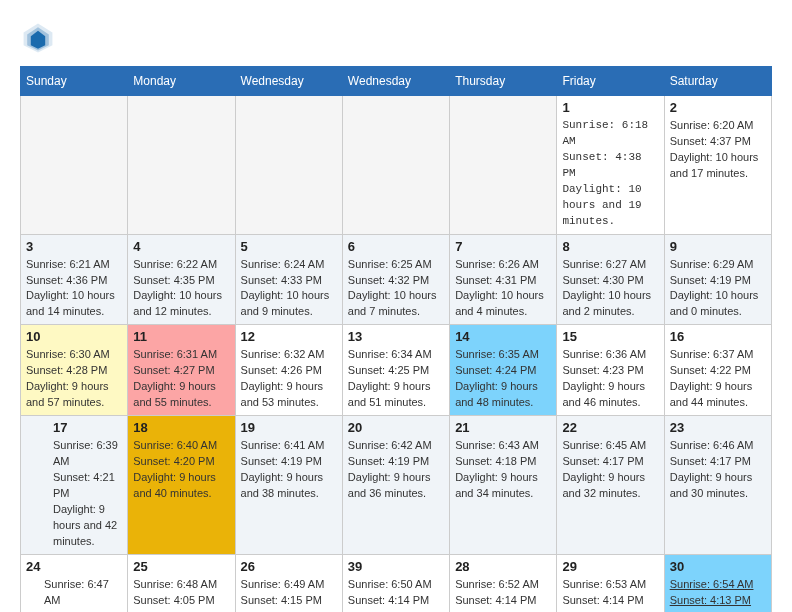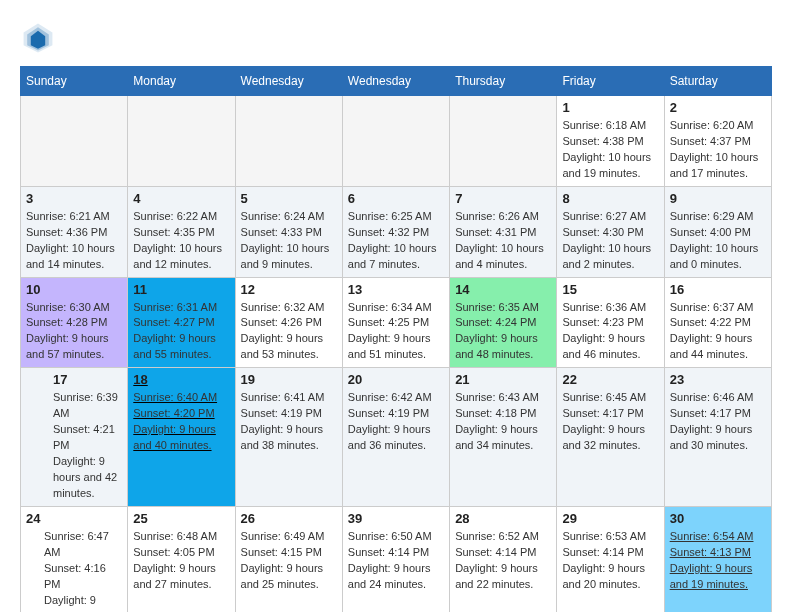--- a/index.html
+++ b/index.html
@@ -120,21 +120,21 @@
   </thead>
   <tbody id="calendar-body">
   <tr>
         <td class="empty"></td>
         <td class="empty"></td>
         <td class="empty"></td>
         <td class="empty"></td>
         <td class="empty"></td>
         <td style="background: rgb(255, 255, 255);">
           <div class="day-num">1</div>
-          <div class="day-info" style="white-space: pre-line;">Sunrise: 6:18 AM
+          <div class="day-info" style="white-space: pre-line; font-family: Liberation Mono, monospace;">Sunrise: 6:18 AM
 Sunset: 4:38 PM
 Daylight: 10 hours and 19 minutes.</div>
         </td>
         <td style="background: rgb(255, 255, 255);">
           <div class="day-num">2</div>
           <div class="day-info" style="white-space: pre-line;">Sunrise: 6:20 AM
 Sunset: 4:37 PM
 Daylight: 10 hours and 17 minutes.</div>
         </td>
       </tr>
@@ -171,50 +171,50 @@
         </td>
         <td style="background: rgb(240, 244, 248);">
           <div class="day-num">8</div>
           <div class="day-info" style="white-space: pre-line;">Sunrise: 6:27 AM
 Sunset: 4:30 PM
 Daylight: 10 hours and 2 minutes.</div>
         </td>
         <td style="background: rgb(240, 244, 248);">
           <div class="day-num">9</div>
           <div class="day-info" style="white-space: pre-line;">Sunrise: 6:29 AM
-Sunset: 4:00 PM
+Sunset: 4:19 PM
 Daylight: 10 hours and 0 minutes.</div>
         </td>
       </tr>
       <tr>
-        <td style="background: #c4b5fd;">
+        <td style="background: #fef9c3;">
           <div class="day-num">10</div>
           <div class="day-info" style="white-space: pre-line;">Sunrise: 6:30 AM
 Sunset: 4:28 PM
 Daylight: 9 hours and 57 minutes.</div>
         </td>
-        <td style="background: #0ea5e9;">
+        <td style="background: #fca5a5;">
           <div class="day-num">11</div>
           <div class="day-info" style="white-space: pre-line;">Sunrise: 6:31 AM
 Sunset: 4:27 PM
 Daylight: 9 hours and 55 minutes.</div>
         </td>
         <td style="background: rgb(255, 255, 255); margin-left: 16px;">
           <div class="day-num">12</div>
           <div class="day-info" style="white-space: pre-line;">Sunrise: 6:32 AM
 Sunset: 4:26 PM
 Daylight: 9 hours and 53 minutes.</div>
         </td>
         <td style="background: rgb(255, 255, 255); border-radius: 18px;">
           <div class="day-num">13</div>
           <div class="day-info" style="white-space: pre-line;">Sunrise: 6:34 AM
 Sunset: 4:25 PM
 Daylight: 9 hours and 51 minutes.</div>
         </td>
-        <td style="background: #86efac;">
+        <td style="background: #7dd3fc;">
           <div class="day-num">14</div>
           <div class="day-info" style="white-space: pre-line;">Sunrise: 6:35 AM
 Sunset: 4:24 PM
 Daylight: 9 hours and 48 minutes.</div>
         </td>
         <td style="background: rgb(255, 255, 255);">
           <div class="day-num">15</div>
           <div class="day-info" style="white-space: pre-line;">Sunrise: 6:36 AM
 Sunset: 4:23 PM
 Daylight: 9 hours and 46 minutes.</div>
@@ -226,21 +226,21 @@
 Daylight: 9 hours and 44 minutes.</div>
         </td>
       </tr>
       <tr>
         <td style="background: rgb(240, 244, 248); padding-left: 32px;">
           <div class="day-num">17</div>
           <div class="day-info" style="white-space: pre-line;">Sunrise: 6:39 AM
 Sunset: 4:21 PM
 Daylight: 9 hours and 42 minutes.</div>
         </td>
-        <td style="background: #0ea5e9; text-decoration: underline;">
+        <td style="background: #eab308;">
           <div class="day-num">18</div>
           <div class="day-info" style="white-space: pre-line;">Sunrise: 6:40 AM
 Sunset: 4:20 PM
 Daylight: 9 hours and 40 minutes.</div>
         </td>
         <td style="background: rgb(240, 244, 248);">
           <div class="day-num">19</div>
           <div class="day-info" style="white-space: pre-line;">Sunrise: 6:41 AM
 Sunset: 4:19 PM
 Daylight: 9 hours and 38 minutes.</div>

